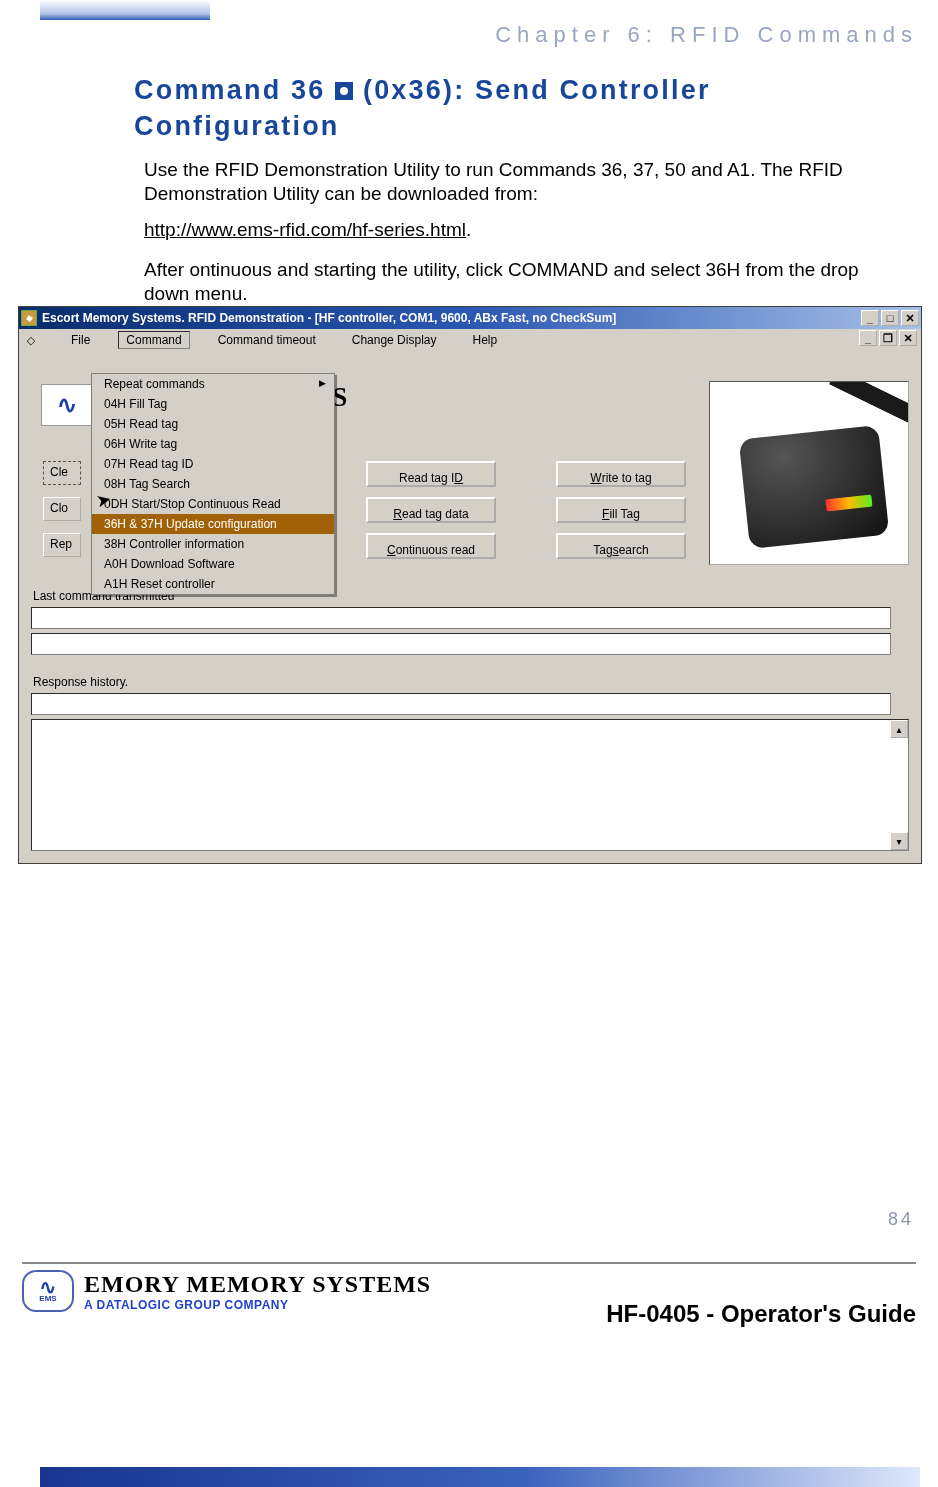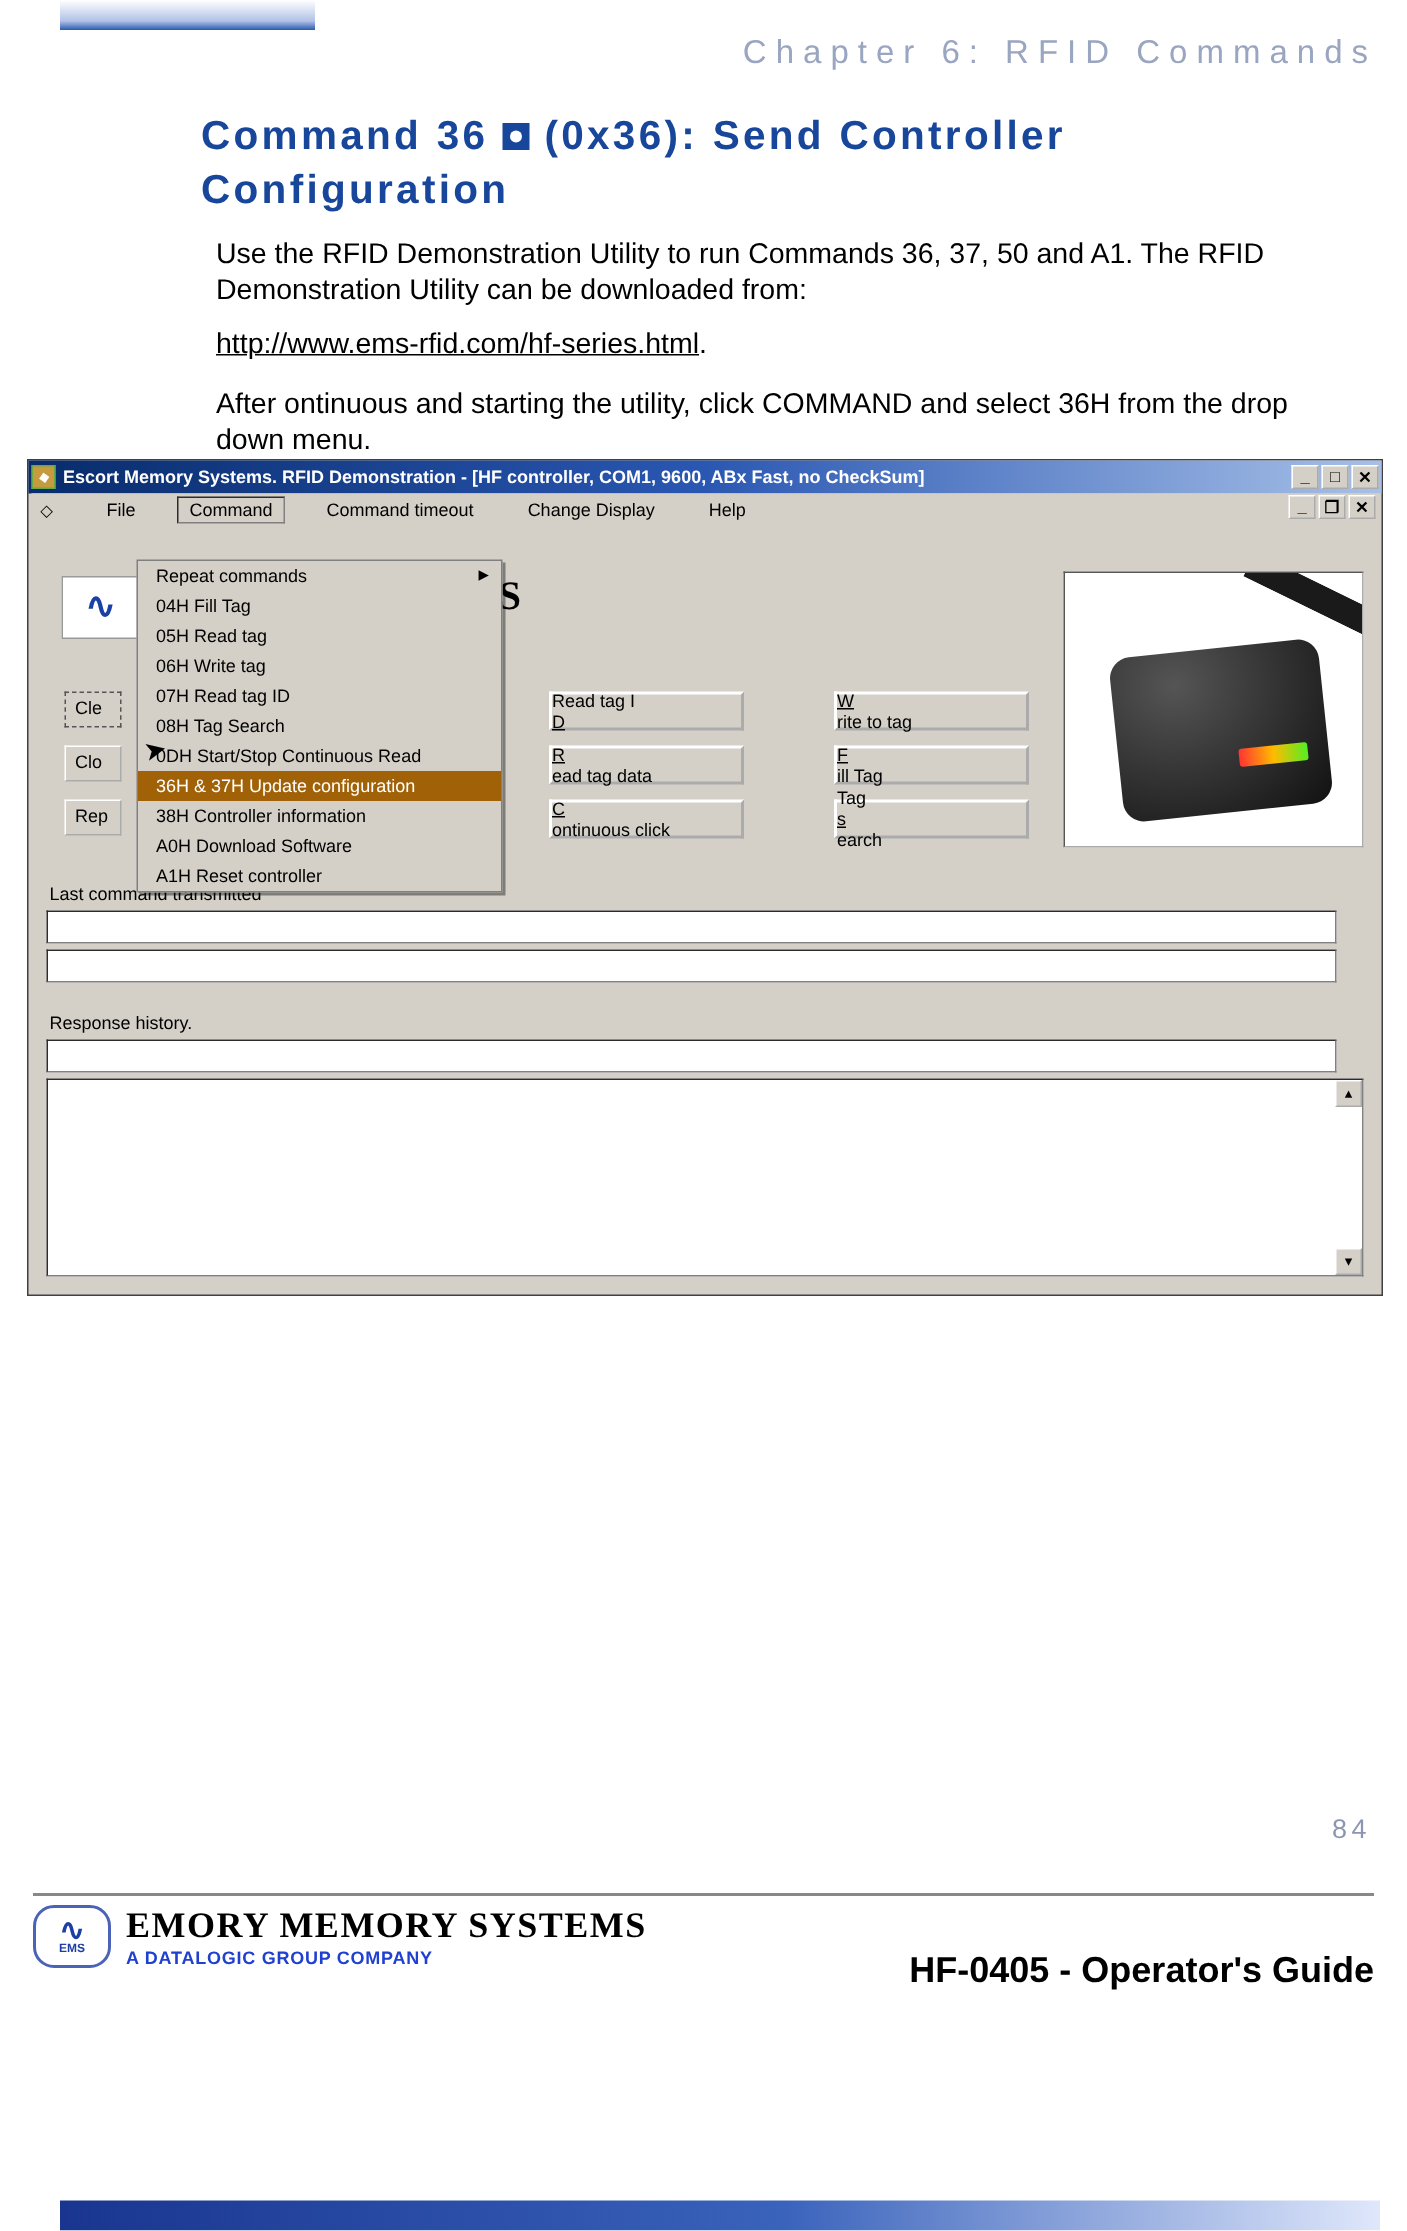--- a/index.html
+++ b/index.html
@@ -45,21 +45,21 @@
   .logo-text-stack { display:flex; flex-direction:column; }
   .logo-big { font-family: 'Times New Roman', serif; font-size: 27px; font-weight:bold; letter-spacing: 1px; }
   .logo-sub { font-size: 12px; color:#2040d0; font-weight:bold; letter-spacing: 0.5px; }
   
   .lbtn { position:absolute; left: 22px; width: 38px; height: 24px; background:#d4d0c8; border: 1px outset #fff; font-size: 12px; padding: 3px 6px; overflow:hidden; text-align:left; }
   .lbtn.dashed { border: 1px dashed #555; }
   .lb1 { top: 88px; }
   .lb2 { top: 124px; }
   .lb3 { top: 160px; }
   
-  .rbtn { position:absolute; width: 130px; height: 26px; background:#d4d0c8; border: 2px outset #fff; font-size: 12px; display:flex; align-items:flex-start; justify-content:center; cursor:pointer;flex-direction:column; }
+  .rbtn { position:absolute; width: 130px; height: 26px; background:#d4d0c8; border: 2px outset #fff; font-size: 12px; display:flex; align-items:flex-end; justify-content:center; cursor:pointer; }
   .rb-read-id    { top: 88px;  left: 345px; }
   .rb-write-tag  { top: 88px;  left: 535px; }
   .rb-read-data  { top: 124px; left: 345px; }
   .rb-fill-tag   { top: 124px; left: 535px; }
   .rb-cont-read  { top: 160px; left: 345px; }
   .rb-tag-search { top: 160px; left: 535px; }
   .rbtn u { text-decoration: underline; }
   
   .device { position:absolute; top: 8px; right: 10px; width: 200px; height: 184px; background:#fff; border: 1px inset #aaa; overflow:hidden; }
   .device .body { position:absolute; top: 50px; left: 34px; width: 140px; height: 110px; background: radial-gradient(ellipse at 30% 20%, #555, #111); border-radius: 14px; transform: rotate(-6deg); }
@@ -164,21 +164,21 @@
       <div class="rbtn rb-read-data">
           <u>R</u>
           <span>ead tag data</span>
         </div>
       <div class="rbtn rb-fill-tag">
           <u>F</u>
           <span>ill Tag</span>
         </div>
       <div class="rbtn rb-cont-read">
           <u>C</u>
-          <span>ontinuous click</span>
+          <span>ontinuous read</span>
         </div>
       <div class="rbtn rb-tag-search">
           <span>Tag </span>
           <u>s</u>
           <span>earch</span>
         </div>
 
       <div class="device">
         <div class="cable"></div>
         <div class="body"></div>

